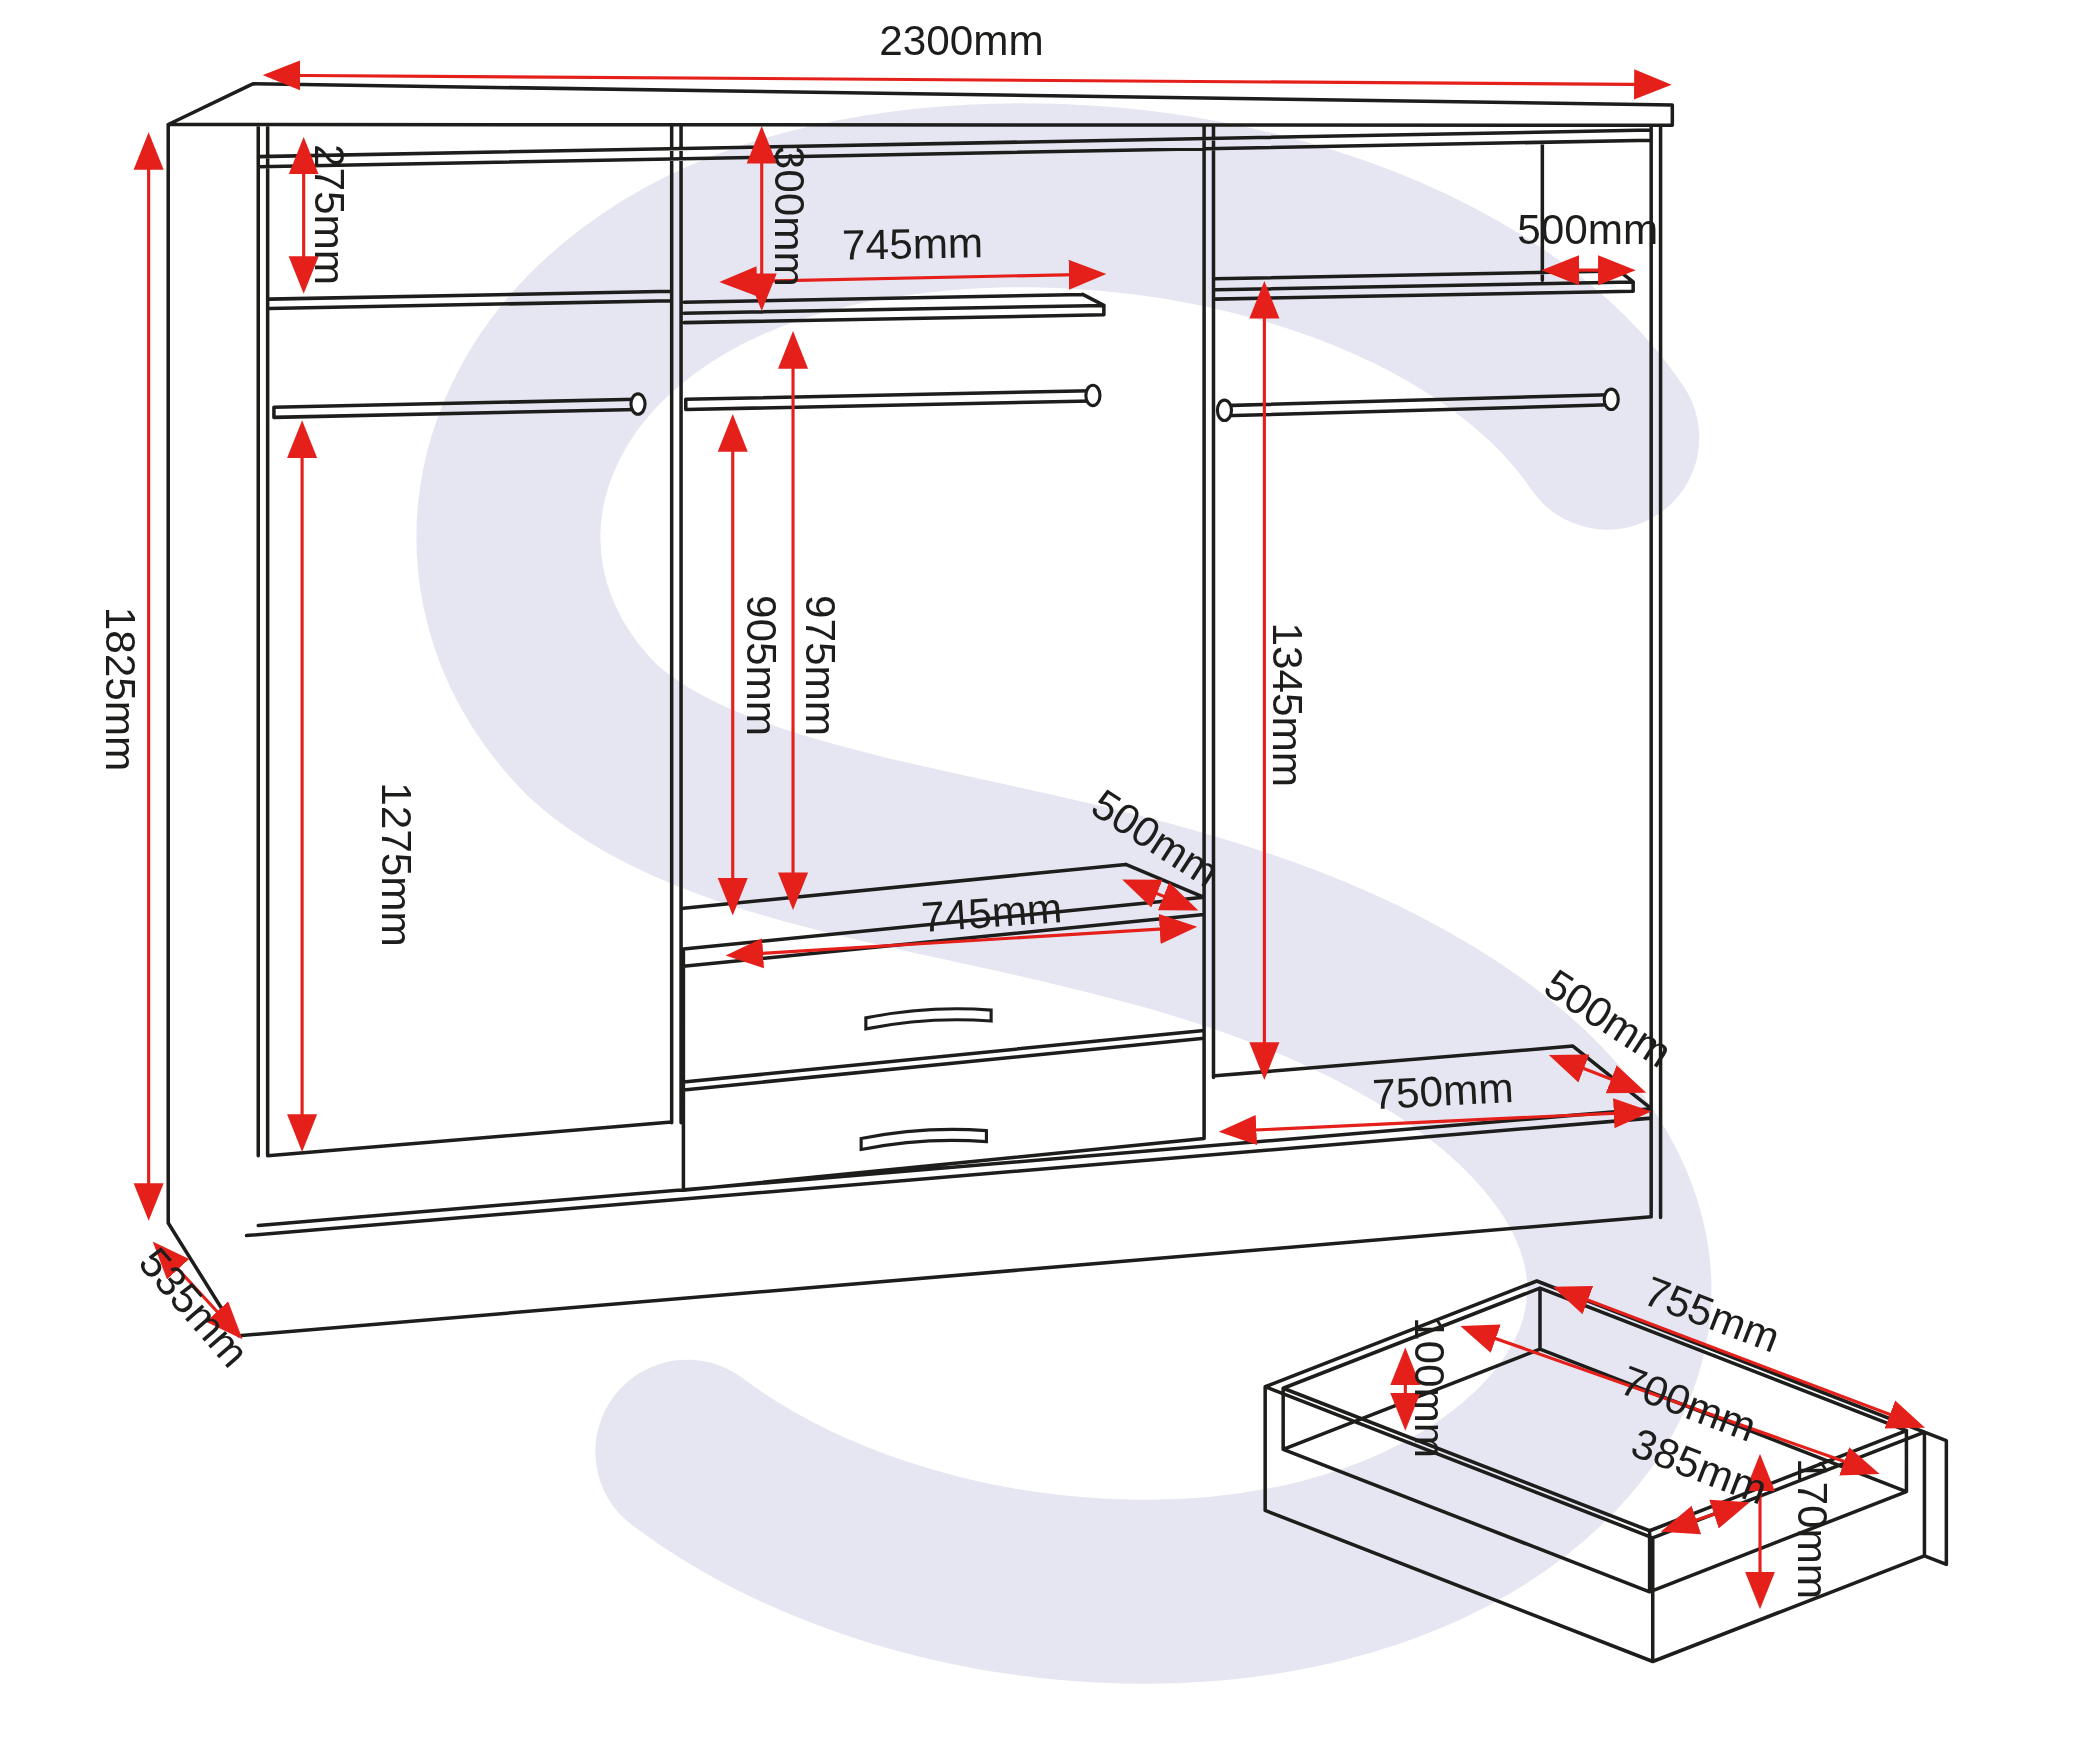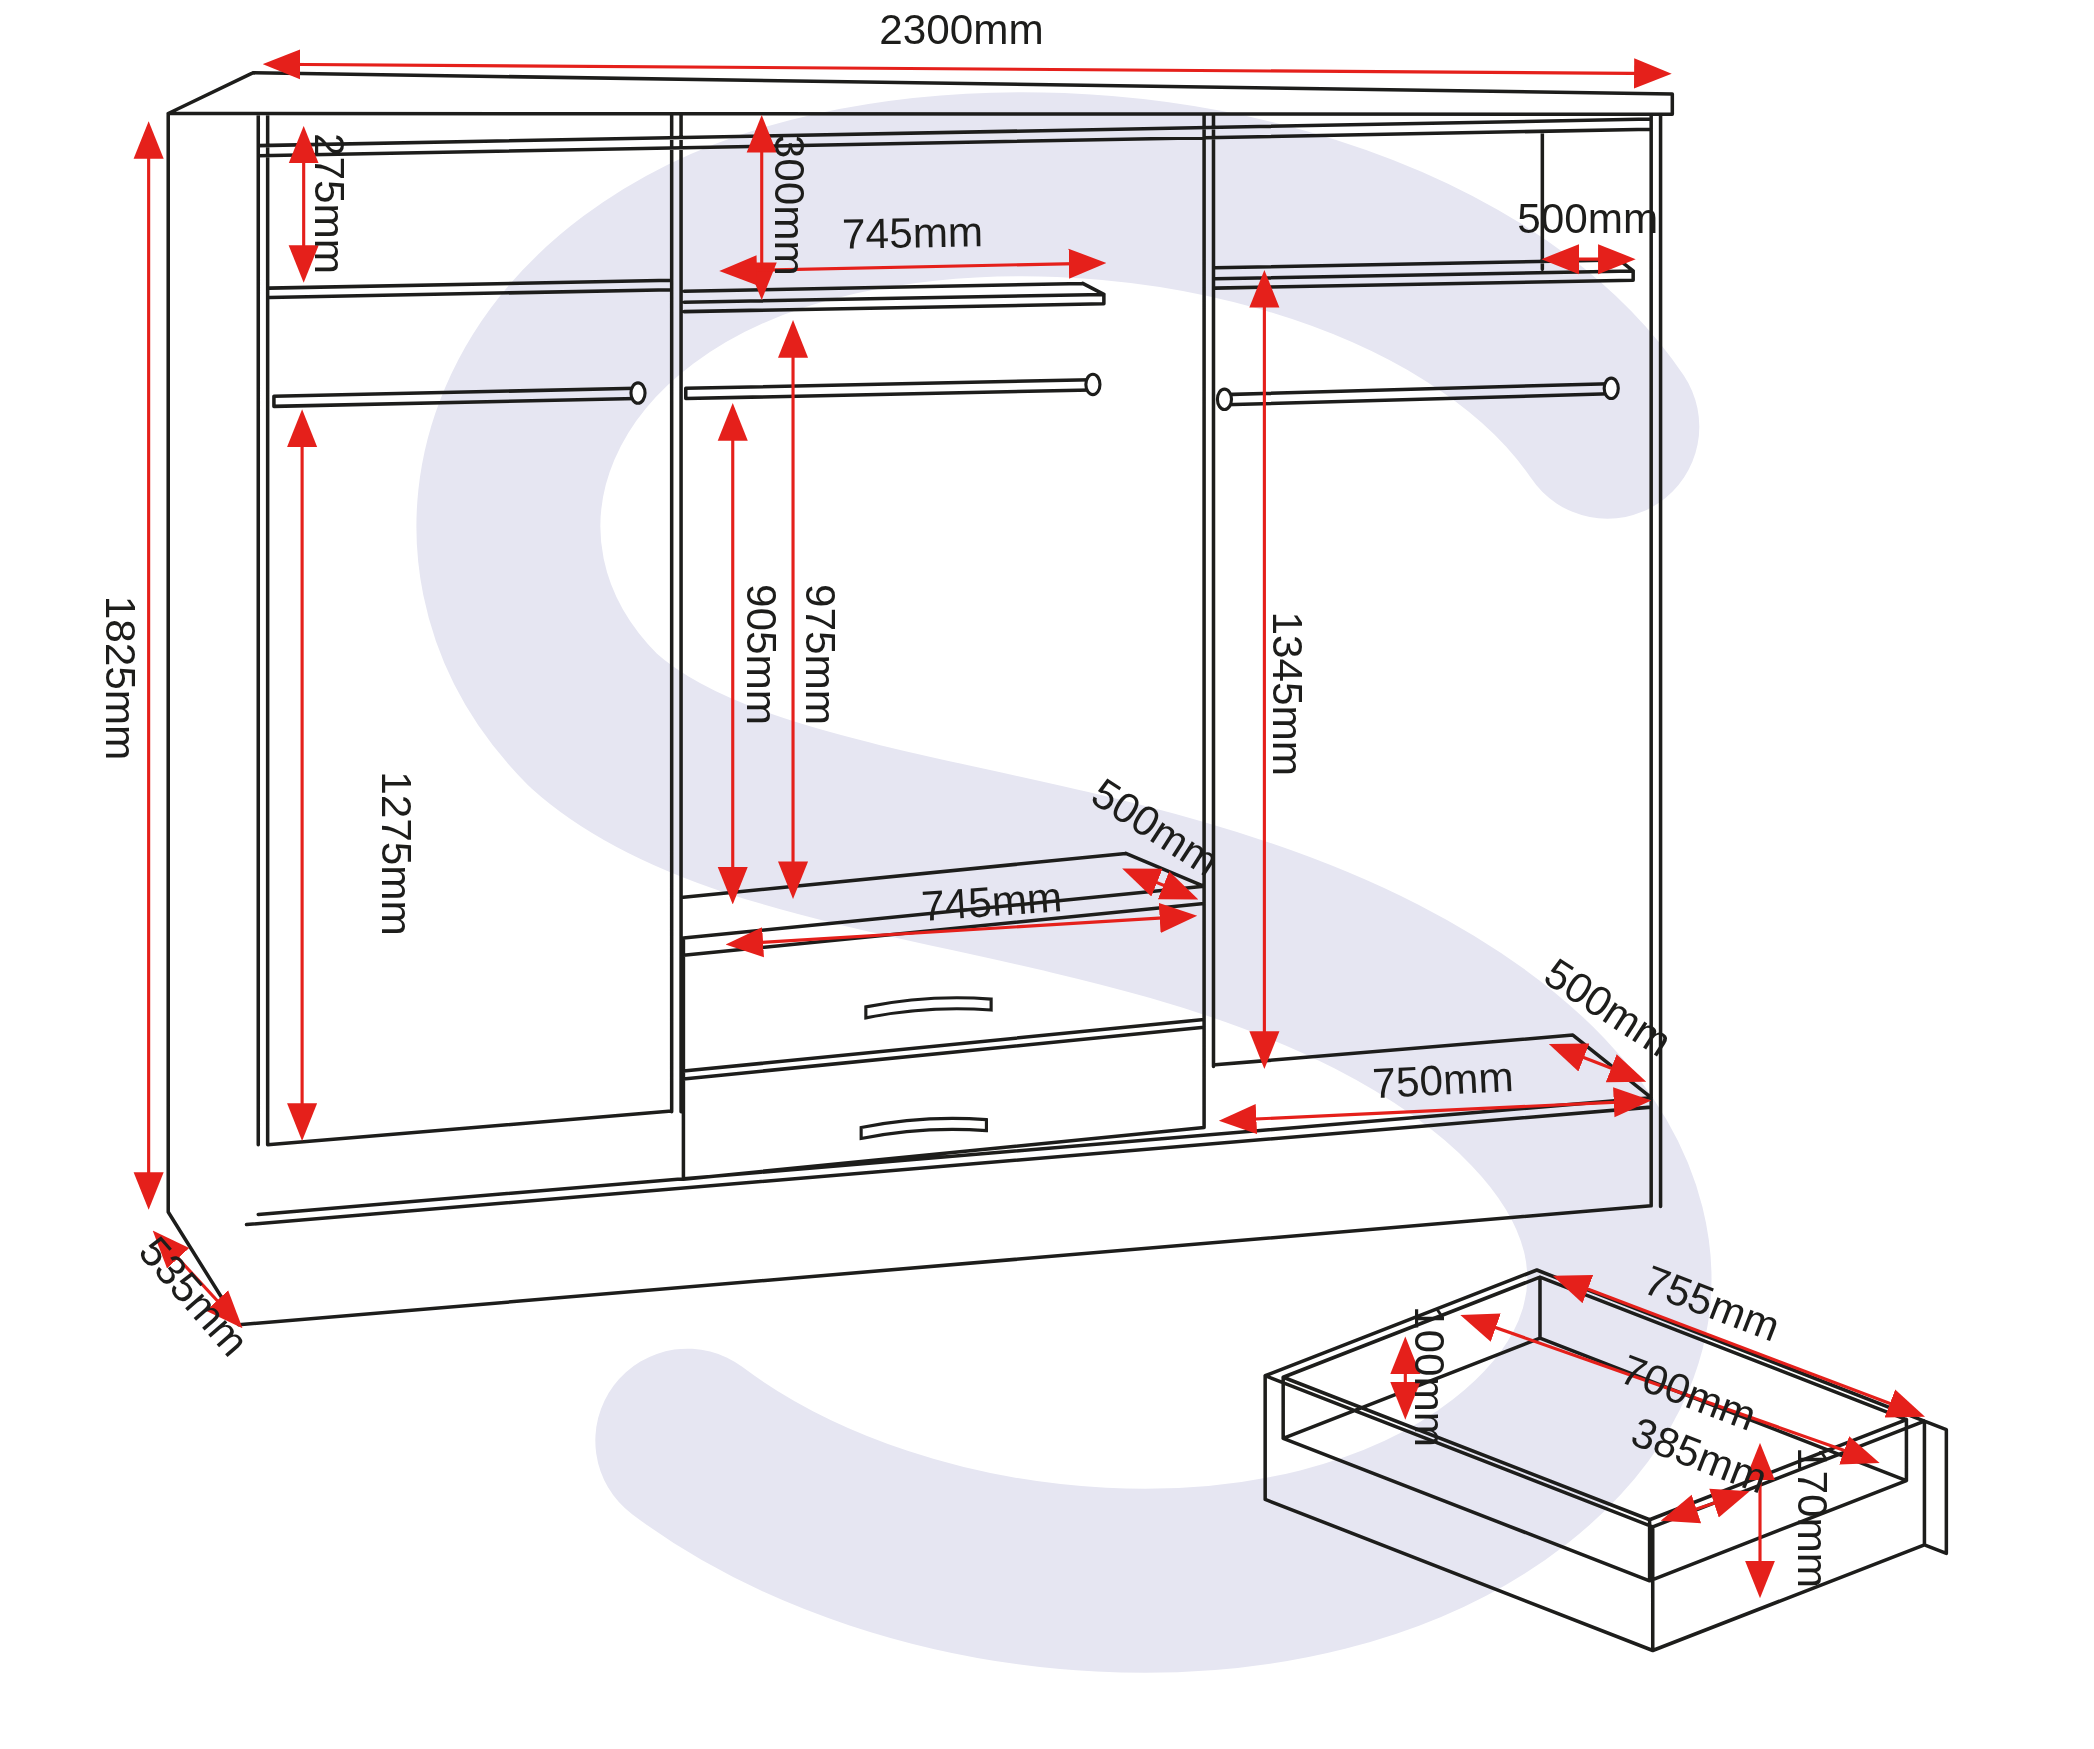--- a/index.html
+++ b/index.html
@@ -1,16 +1,16 @@
 <!DOCTYPE html>
 <html style="font-size:13px"><head>
 <meta charset="utf-8">
 <style>
   html,body{margin:0;padding:0;background:#ffffff;}
-  .stage{position:relative;width:2095px;height:1674px;background:#ffffff;overflow:hidden;}
+  .stage{position:relative;width:2095px;height:1674px;background:#ffffff;overflow:hidden;margin-top:11px;}
   svg{display:block;width:100%;height:100%;}
   .dim-label{
     font-family:"Liberation Sans","DejaVu Sans",sans-serif;
     font-size:54px;
     fill:#1d1d1b;
     text-anchor:middle;
   }
   .blackline{stroke:#1d1d1b;stroke-width:4.5;fill:none;stroke-linecap:round;stroke-linejoin:round;}
   .redline{stroke:#e5201b;stroke-width:4;fill:none;}
   .capfill{fill:#ffffff;stroke:#1d1d1b;stroke-width:4;}

